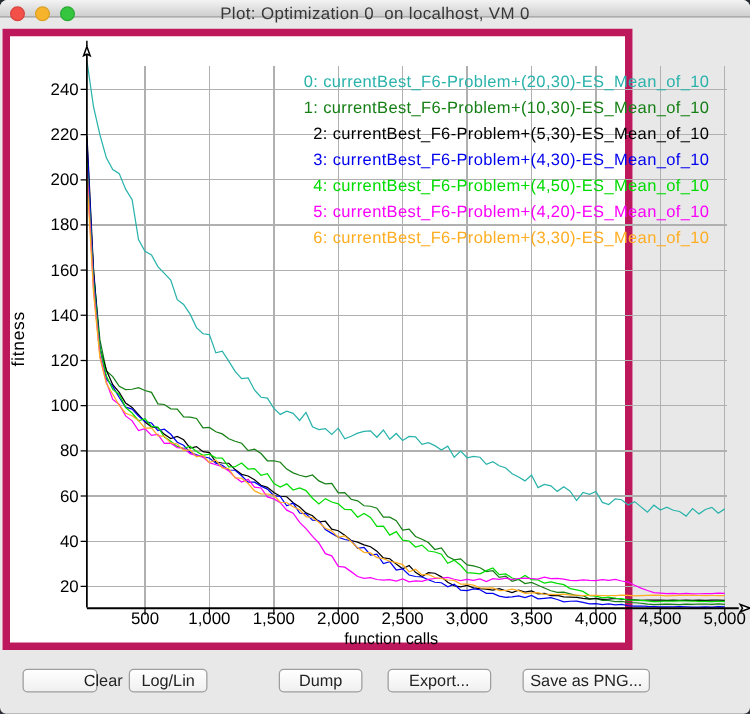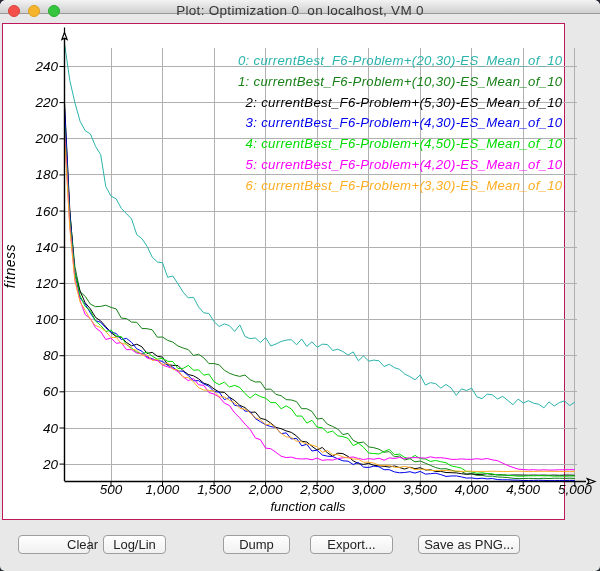--- a/index.html
+++ b/index.html
@@ -2,22 +2,22 @@
 <html><head><meta charset="utf-8"><style>
 * { margin:0; padding:0; box-sizing:border-box; }
 html,body { width:600px; height:571px; background:#252a33; font-family:"Liberation Sans",sans-serif; }
 #win { position:absolute; left:0; top:0; width:600px; height:571px; background:#e8e8e8;
   border-radius:6px 6px 5px 5px; overflow:hidden; }
 #titlebar { position:absolute; left:0; top:0; width:600px; height:14px;
   background:linear-gradient(#f3f3f3,#cfcfcf); border-bottom:1px solid #9a9a9a; }
 #title { position:absolute; left:0; top:0; width:100%; text-align:center; font-size:13.5px; letter-spacing:0.3px;
   line-height:21px; color:#373737; }
 .tl { position:absolute; top:5px; width:12px; height:12px; border-radius:50%; }
-#panel { position:absolute; left:2px; top:23px; width:563px; height:497px; background:#fff;
-  border:1px solid #be185d;font-style:italic; }
+#panel { position:absolute; left:2px; top:23px; width:504px; height:497px; background:#fff;
+  border:6px solid #be185d; }
 .btn { position:absolute; top:535px; height:19px; background:linear-gradient(#ffffff,#f0f0f0);
   border:1px solid #9e9e9e; border-radius:4px; font-size:13px; color:#232323;
   text-align:center; line-height:17.5px; font-family:"Liberation Sans",sans-serif; }
 </style></head>
 <body>
 <div id="win">
   <div id="titlebar">
     <div id="title">Plot: Optimization 0&nbsp; on localhost, VM 0</div>
     <div class="tl" style="left:8px;background:#f4504a;border:0.5px solid #d8423c"></div>
     <div class="tl" style="left:27.5px;background:#f6b42c;border:0.5px solid #dc9f21"></div>
@@ -116,17 +116,17 @@
           <text x="559.5" y="40.9" fill="#2ab3ab">0: currentBest_F6-Problem+(20,30)-ES_Mean_of_10</text>
           <text x="559.5" y="61.7" fill="#168016">1: currentBest_F6-Problem+(10,30)-ES_Mean_of_10</text>
           <text x="559.5" y="82.5" fill="#000000">2: currentBest_F6-Problem+(5,30)-ES_Mean_of_10</text>
           <text x="559.5" y="103.2" fill="#0000ee">3: currentBest_F6-Problem+(4,30)-ES_Mean_of_10</text>
           <text x="559.5" y="124.0" fill="#00dc00">4: currentBest_F6-Problem+(4,50)-ES_Mean_of_10</text>
           <text x="559.5" y="144.8" fill="#fa00fa">5: currentBest_F6-Problem+(4,20)-ES_Mean_of_10</text>
           <text x="559.5" y="165.6" fill="#ffad21">6: currentBest_F6-Problem+(3,30)-ES_Mean_of_10</text>
         </g>
       </svg>
     </div>
-  <div class="btn" style="left:18px;width:72px;padding-left:48px;">Clear</div>
+  <div class="btn" style="left:18px;width:60px;padding-left:48px;">Clear</div>
   <div class="btn" style="left:103px;width:63px;">Log/Lin</div>
   <div class="btn" style="left:223px;width:67px;">Dump</div>
   <div class="btn" style="left:310px;width:83px;">Export...</div>
   <div class="btn" style="left:418px;width:102px;">Save as PNG...</div>
 </div>
 </body></html>

